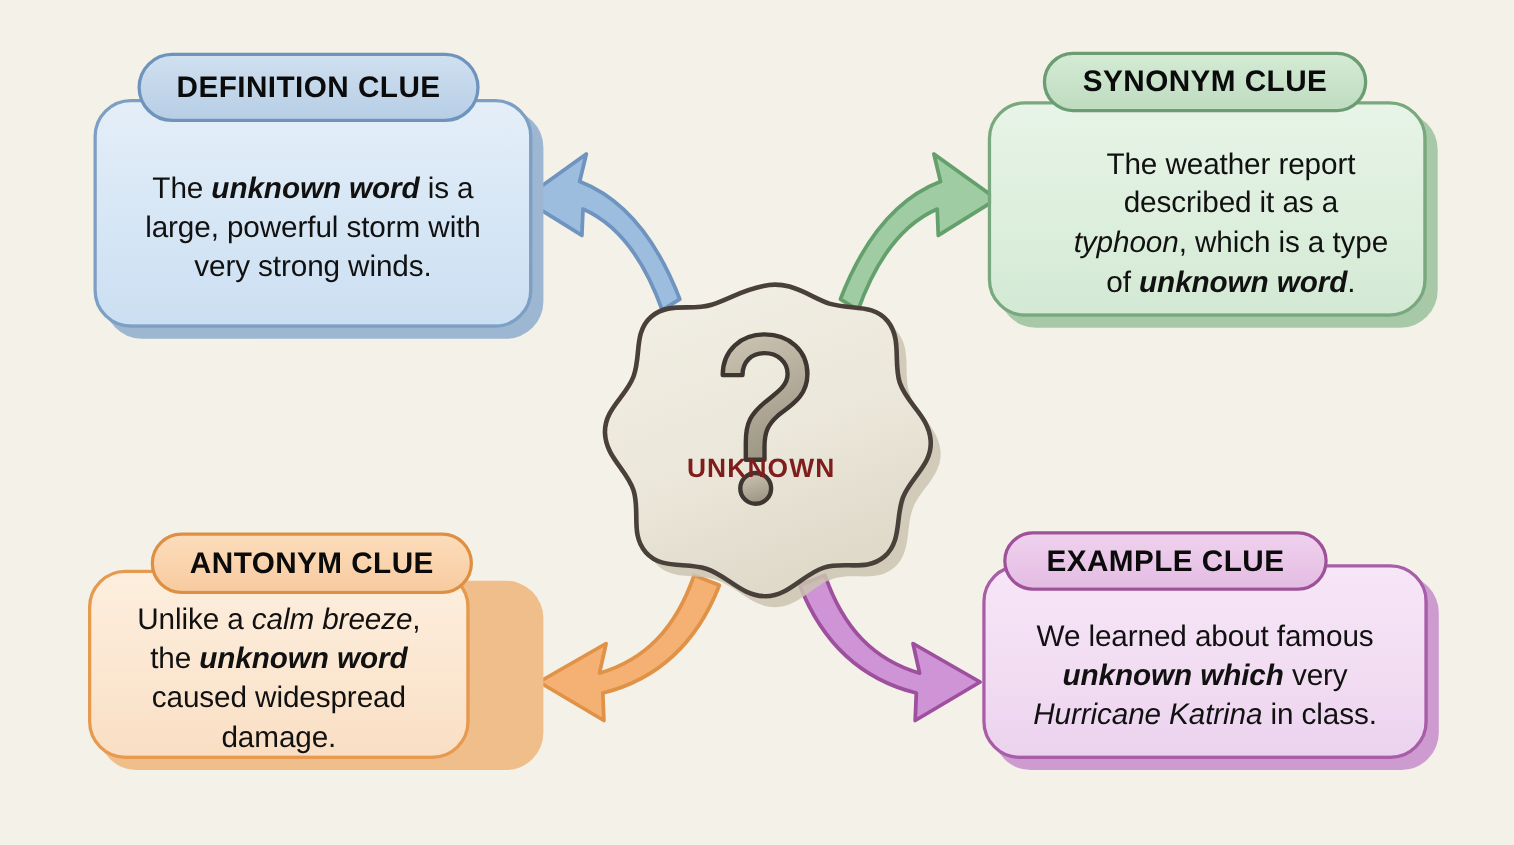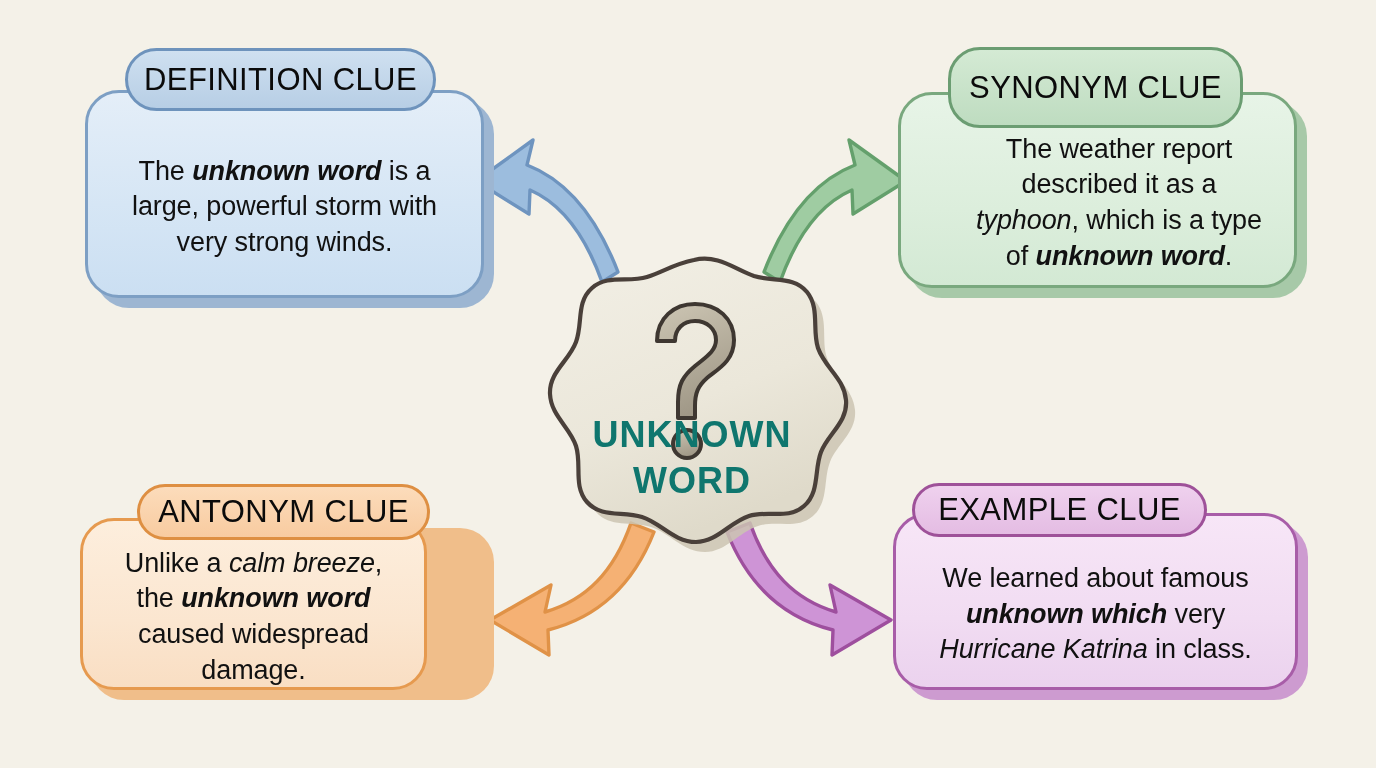--- a/index.html
+++ b/index.html
@@ -60,22 +60,22 @@
 
   .pill {
     position: absolute;
     box-sizing: border-box;
     border-radius: 32px;
     border-style: solid;
     border-width: 3px;
     display: flex;
     align-items: center;
     justify-content: center;
-    font-weight: normal;
-    font-size: 31px;
+    font-weight: bold;
+    font-size: 27px;
     letter-spacing: 0.4px;
     color: #0b0b0b;
     z-index: 6;
     text-align: right;
   }
 
   
   #card-definition {
     left: 85px; top: 90px; width: 399px; height: 208px;
     border-color: #7D9FC4;
@@ -99,21 +99,21 @@
     border-color: #79A87E;
     background: linear-gradient(180deg, #E7F4E7 0%, #DCEEDC 60%, #D3E9D4 100%);
     z-index: 4;
     padding-left: 43px;
   }
   #shadow-synonym {
     left: 908px; top: 102px; width: 399px; height: 196px;
     background: #A7C9A8;
   }
   #pill-synonym {
-    left: 948px; top: 47px; width: 295px; height: 81px;
+    left: 948px; top: 47px; width: 295px; height: 55px;
     border-color: #6B9D72;
     background: linear-gradient(180deg, #D4EAD4 0%, #BEDCC0 100%);
   }
 
   
   #card-antonym {
     left: 80px; top: 518px; width: 347px; height: 172px;
     border-color: #E69A4F;
     background: linear-gradient(180deg, #FDEEDD 0%, #FBE6D0 60%, #F9DEC3 100%);
     z-index: 4;
@@ -154,24 +154,24 @@
     height: 310px;
     z-index: 5;
   }
   #center-label {
     position: absolute;
     left: 0;
     top: 166px;
     width: 340px;
     text-align: center;
     font-weight: bold;
-    font-size: 36px;
+    font-size: 24px;
     line-height: 1.28;
     letter-spacing: 1px;
-    color: #0f766e;
+    color: #7f1d1d;
     z-index: 7;
     pointer-events: none;
   }
 </style>
 </head>
 <body>
 
 <div id="stage">
 
   <svg id="arrow-layer" viewBox="0 0 1376 768">
@@ -266,21 +266,20 @@
                  L 156,156
                  C 156,138 161,130 173,120
                  C 184,111 194,105 194,94
                  C 194,83 185,75 173,75
                  C 161,75 153,83 153,95 Z" fill="url(#qGrad)" stroke="#3E3731" stroke-width="4" stroke-linejoin="round"></path>
         <circle cx="165" cy="198" r="14" fill="url(#qGrad)" stroke="#3E3731" stroke-width="4"></circle>
       </g>
     </svg>
     <div id="center-label">
       <div>UNKNOWN</div>
-      <div>WORD</div>
     </div>
   </div>
 
   <div class="card-shadow" id="shadow-definition"></div>
   <div class="card" id="card-definition">
     <div class="card-body">
       <span>The </span><b>unknown word</b><span> is a large, powerful storm with very strong winds.</span>
     </div>
   </div>
   <div class="pill" id="pill-definition">

